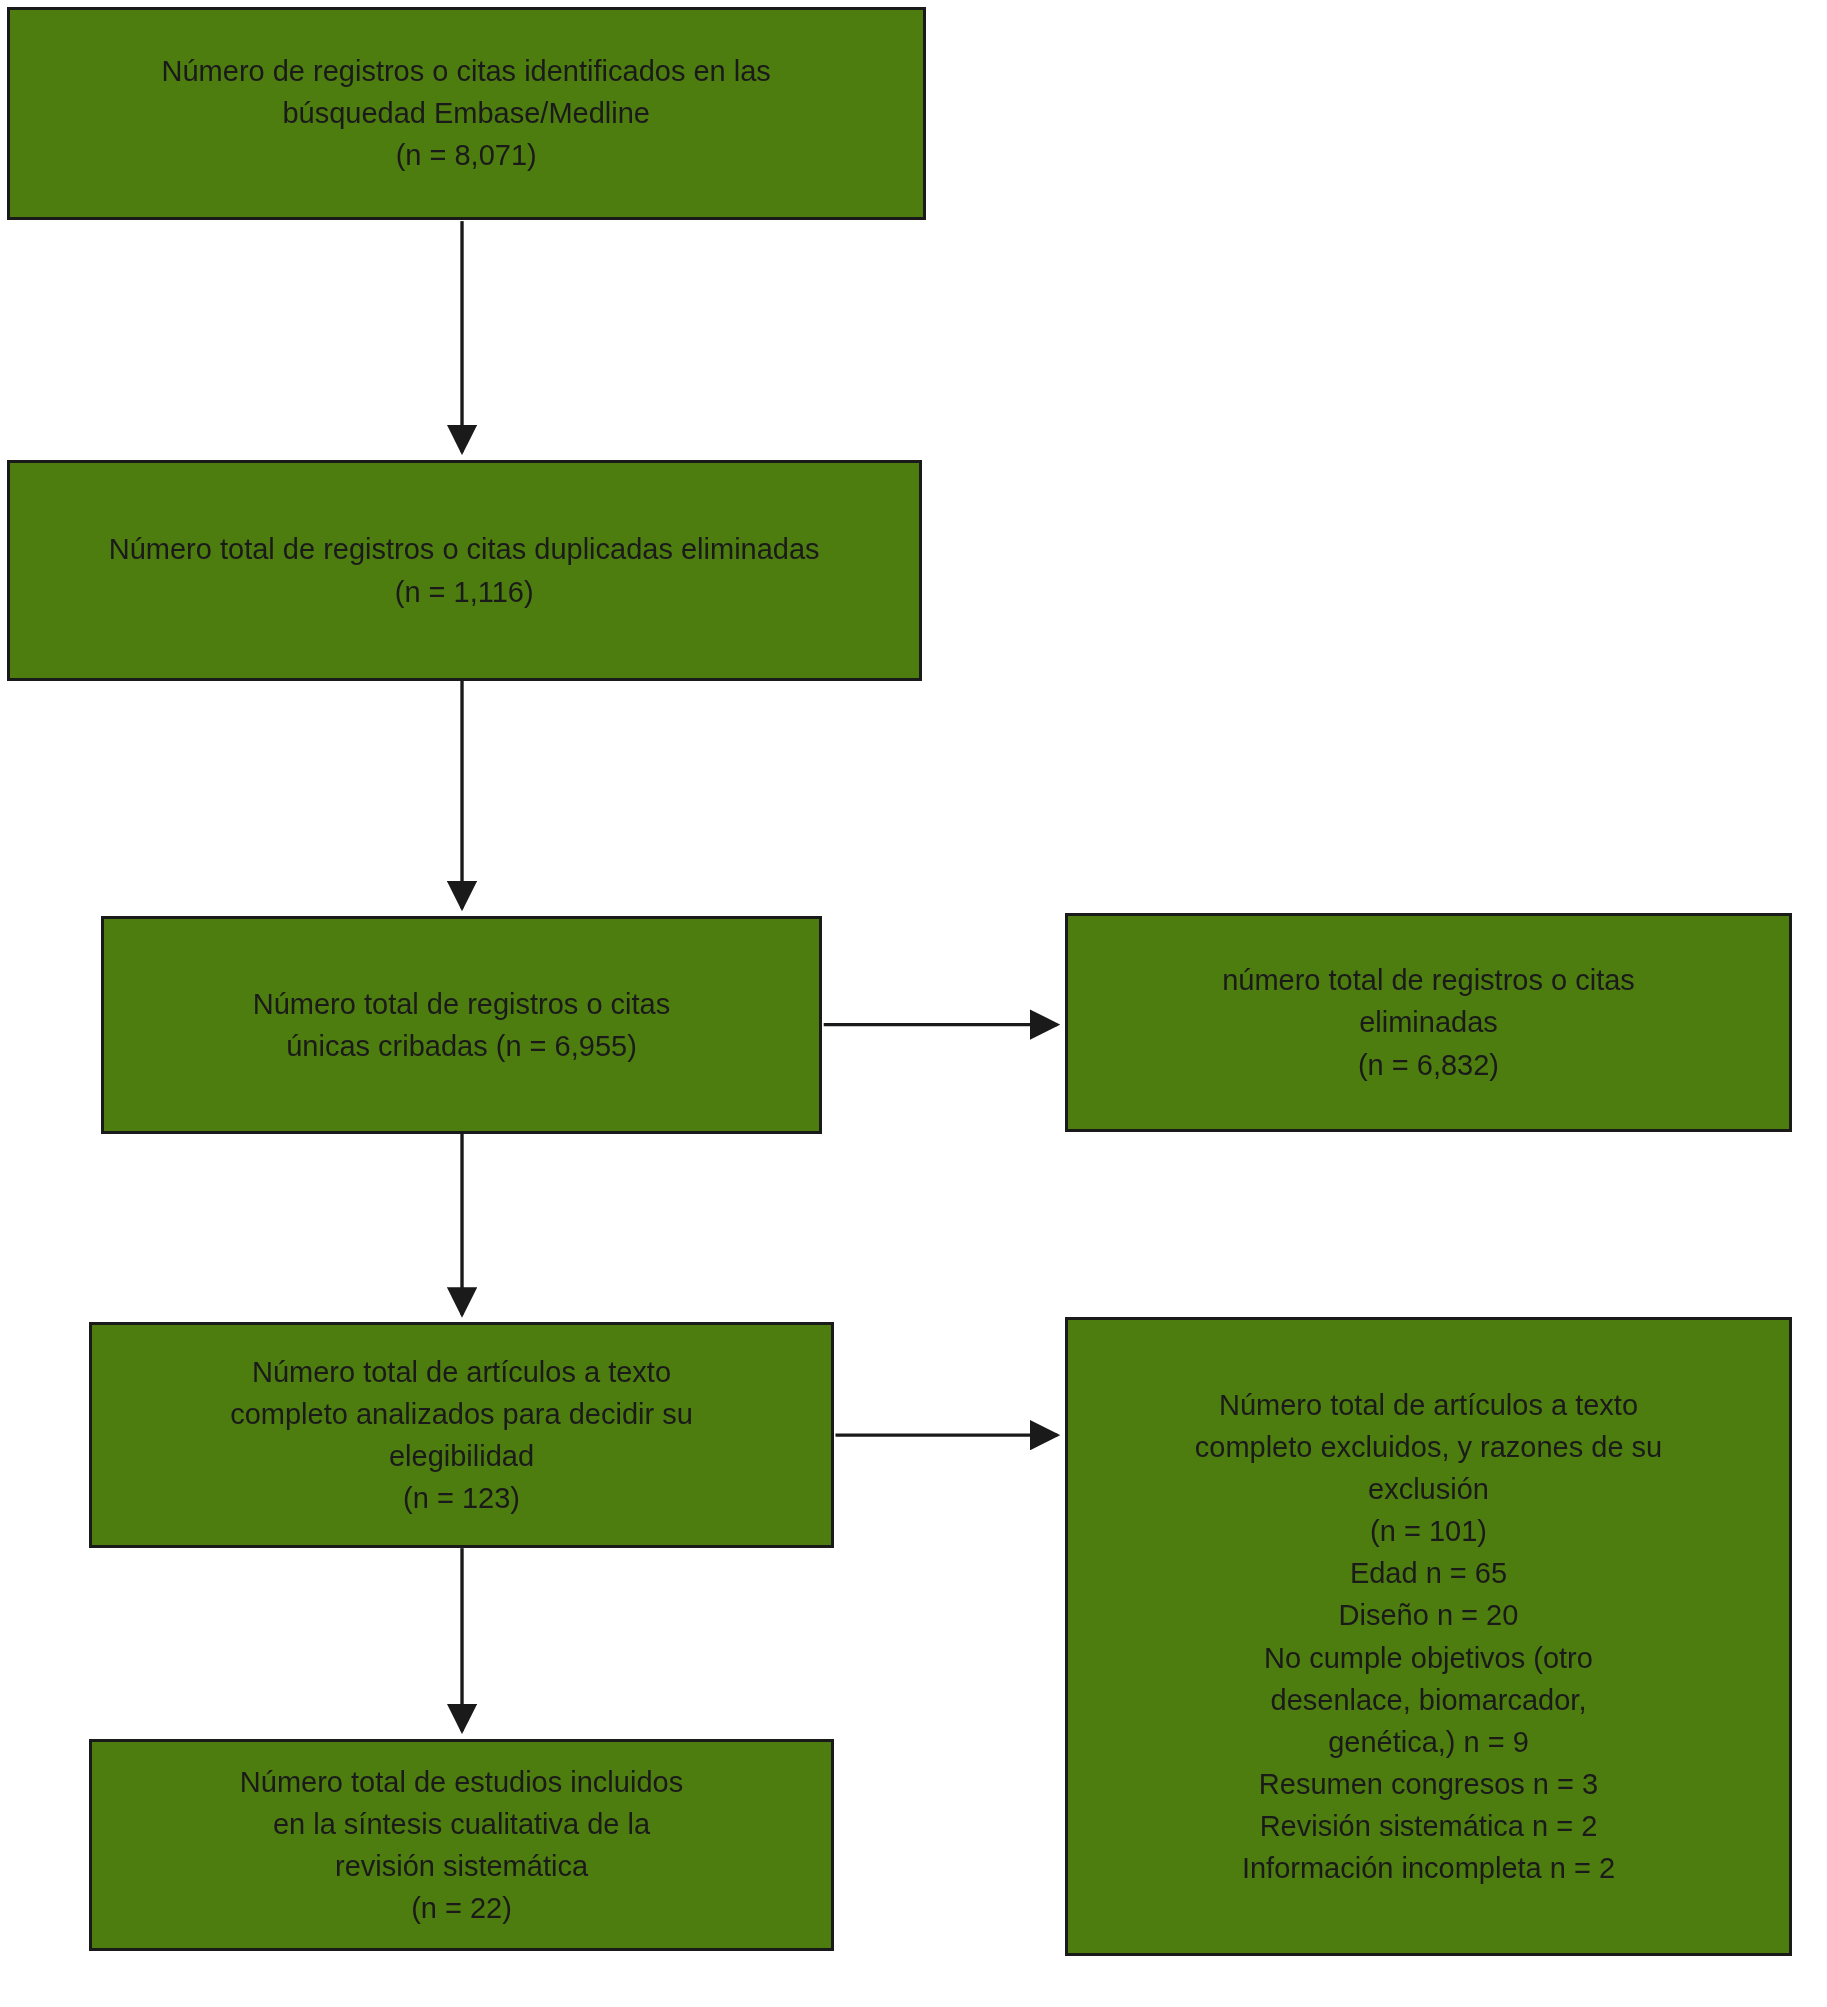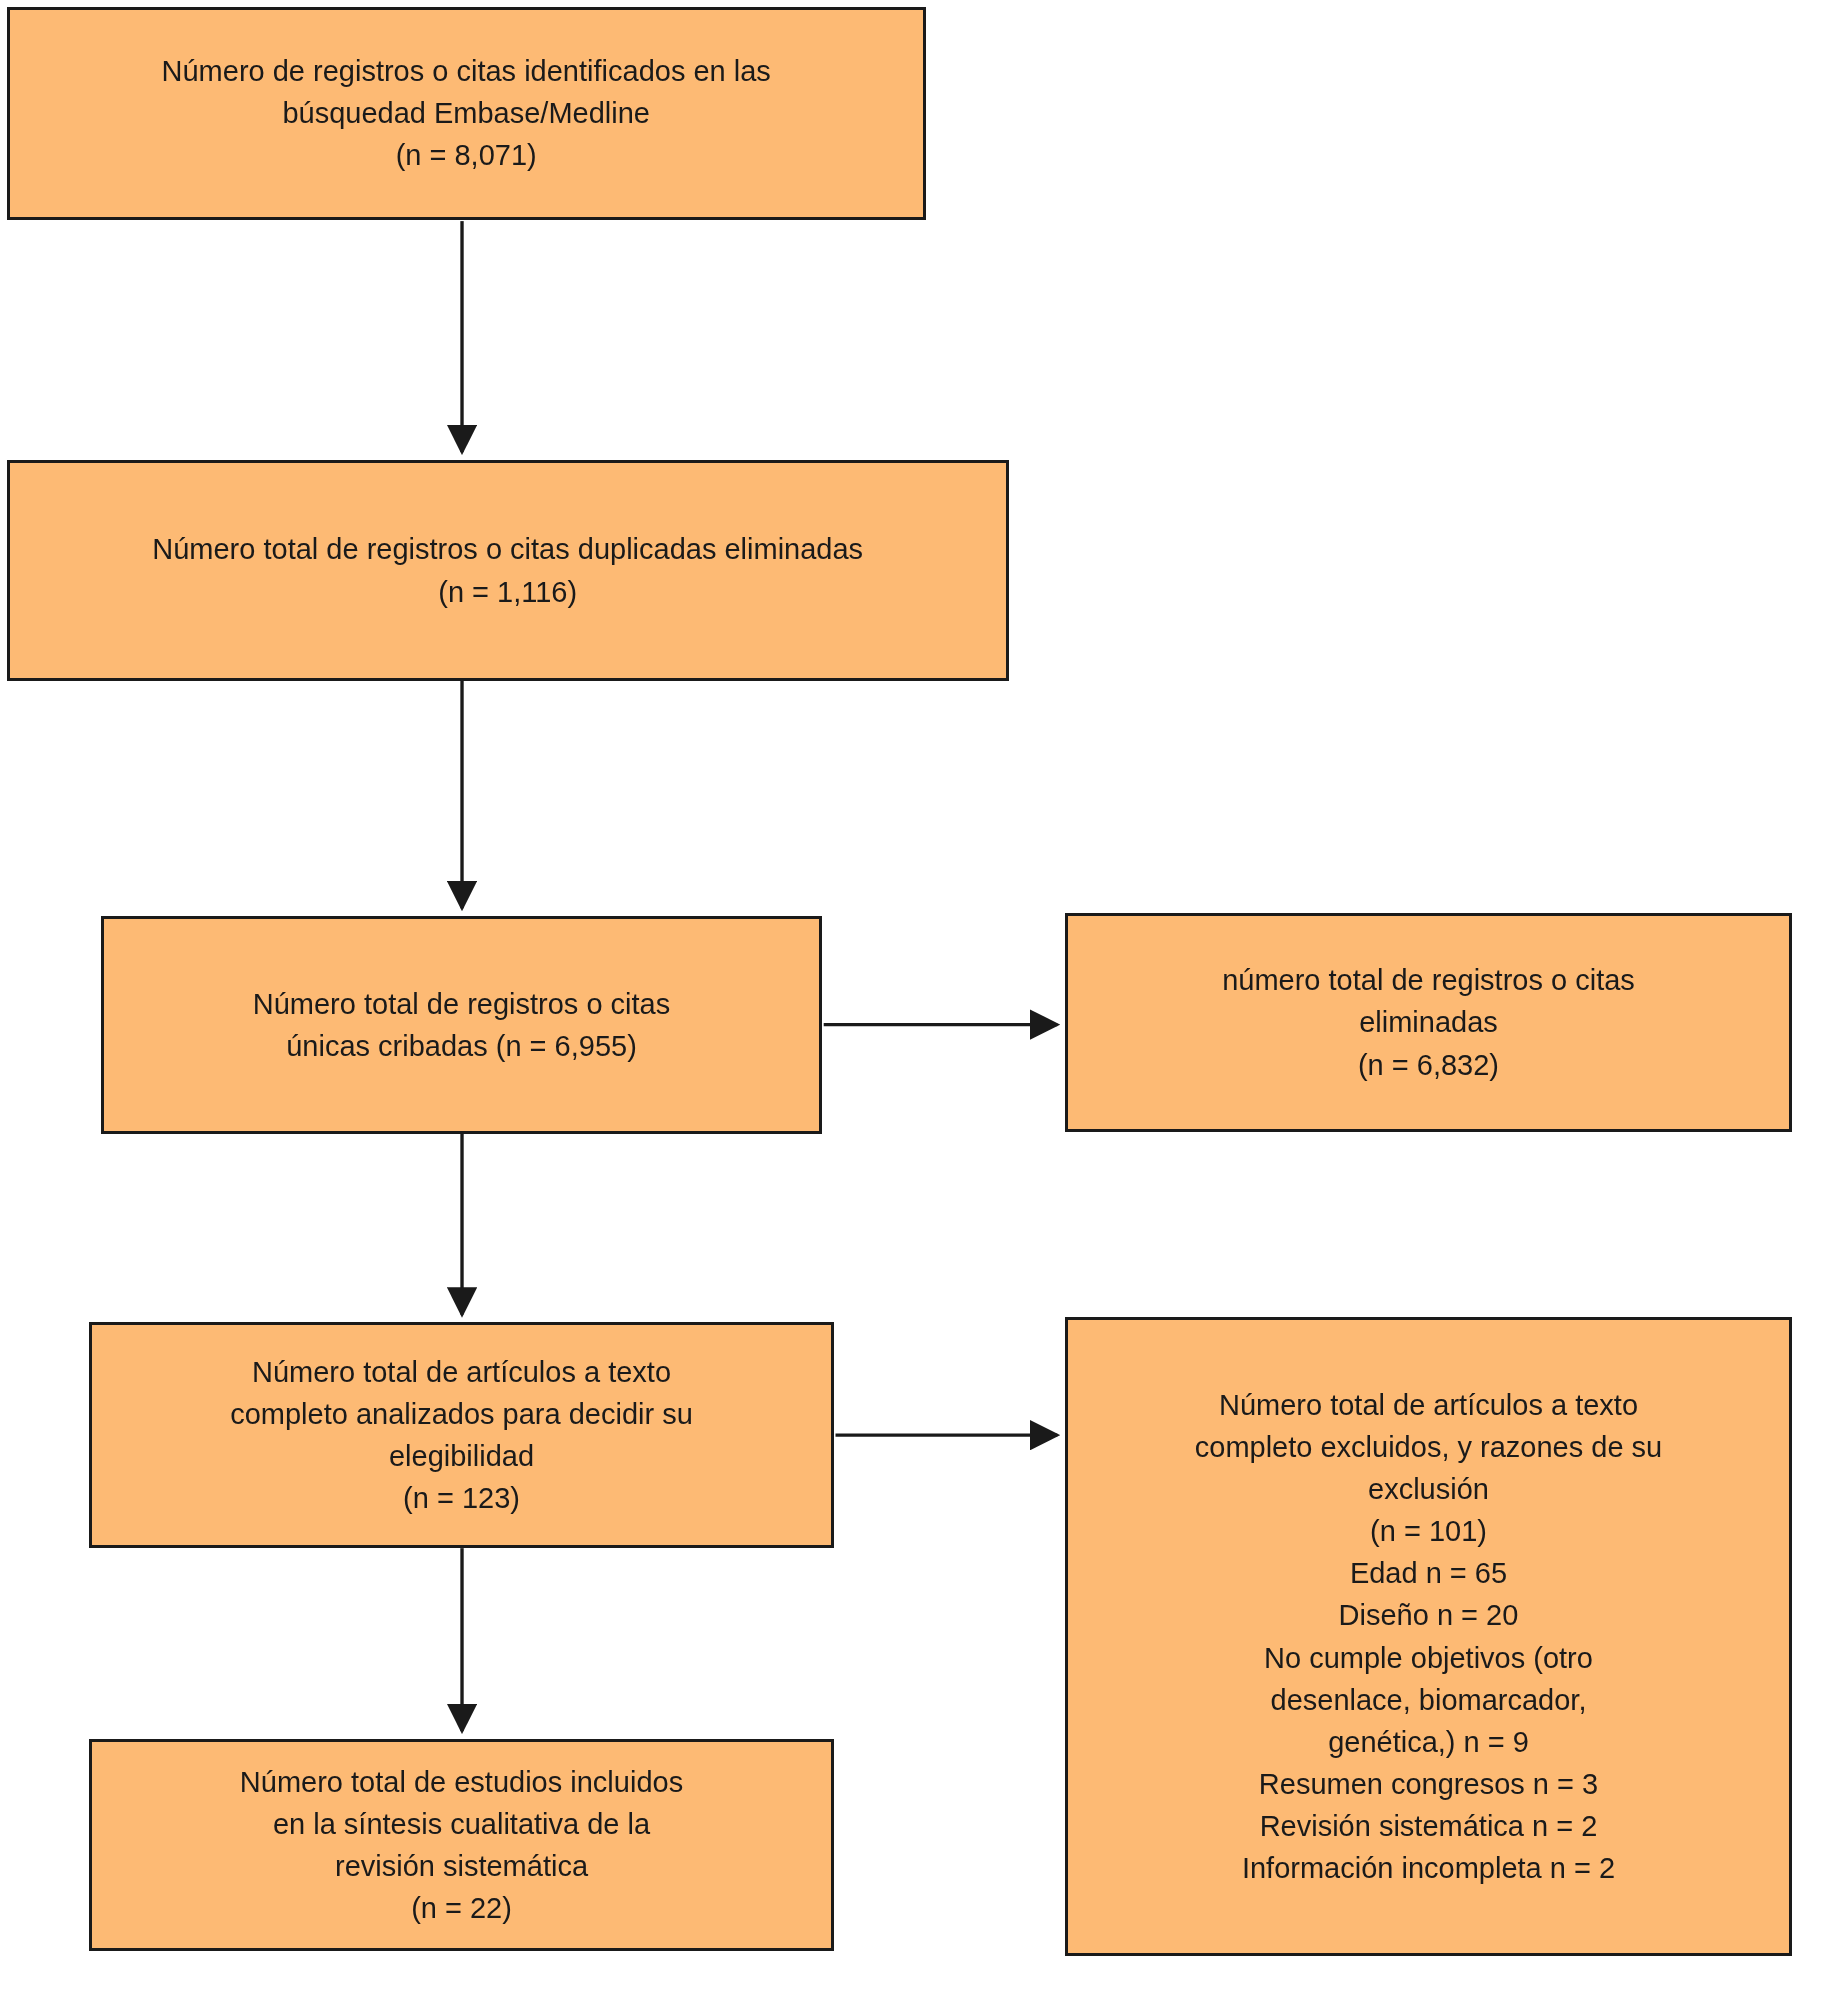--- a/index.html
+++ b/index.html
@@ -19,21 +19,21 @@
     position: absolute;
     left: 0;
     top: 0;
     width: 1827px;
     height: 2007px;
     pointer-events: none;
   }
   .box {
     position: absolute;
     border: 3.4px solid #1a1a1a;
-    background: #fdba74;
+    background: #4d7c0f;
     display: flex;
     align-items: center;
     justify-content: center;
     box-sizing: border-box;
     text-align: center;
   }
   .box-text {
     white-space: pre-line;
     font-size: 29px;
     line-height: 1.45;
@@ -70,21 +70,21 @@
       <line x1="548" y1="1836" x2="548" y2="2053" stroke="#1a1a1a" stroke-width="4" marker-end="url(#arrowhead)"></line>
     </g>
   </svg>
 
   <div class="box" style="left:6.7px; top:6.7px; width:919px; height:213px;">
     <div class="box-text">Número de registros o citas identificados en las
 búsquedad Embase/Medline
 (n = 8,071)</div>
   </div>
 
-  <div class="box" style="left:6.7px; top:460px; width:1002px; height:221px;">
+  <div class="box" style="left:6.7px; top:460px; width:915px; height:221px;">
     <div class="box-text">Número total de registros o citas duplicadas eliminadas
 (n = 1,116)</div>
   </div>
 
   <div class="box" style="left:101px; top:916px; width:721px; height:218px;">
     <div class="box-text">Número total de registros o citas
 únicas cribadas (n = 6,955)</div>
   </div>
 
   <div class="box" style="left:1065px; top:913px; width:727px; height:219px;">

